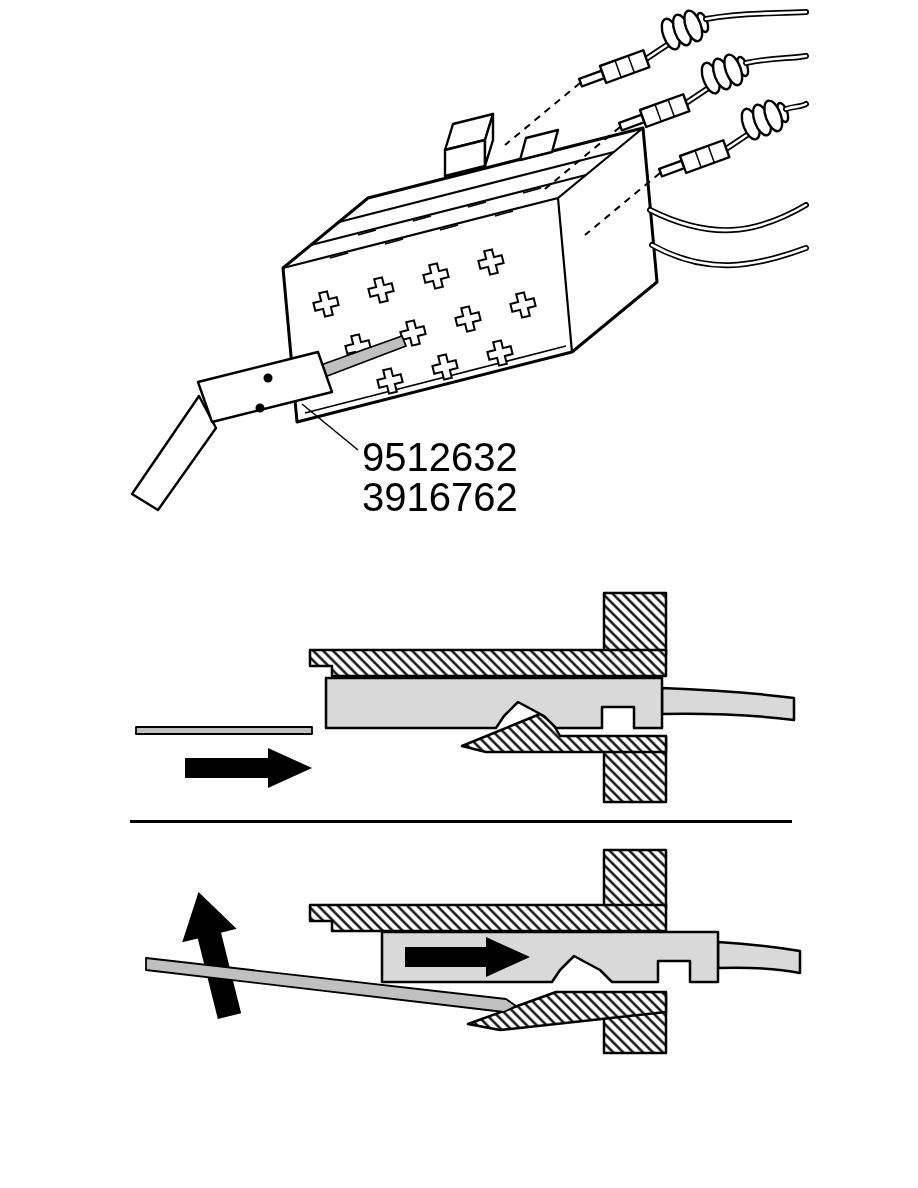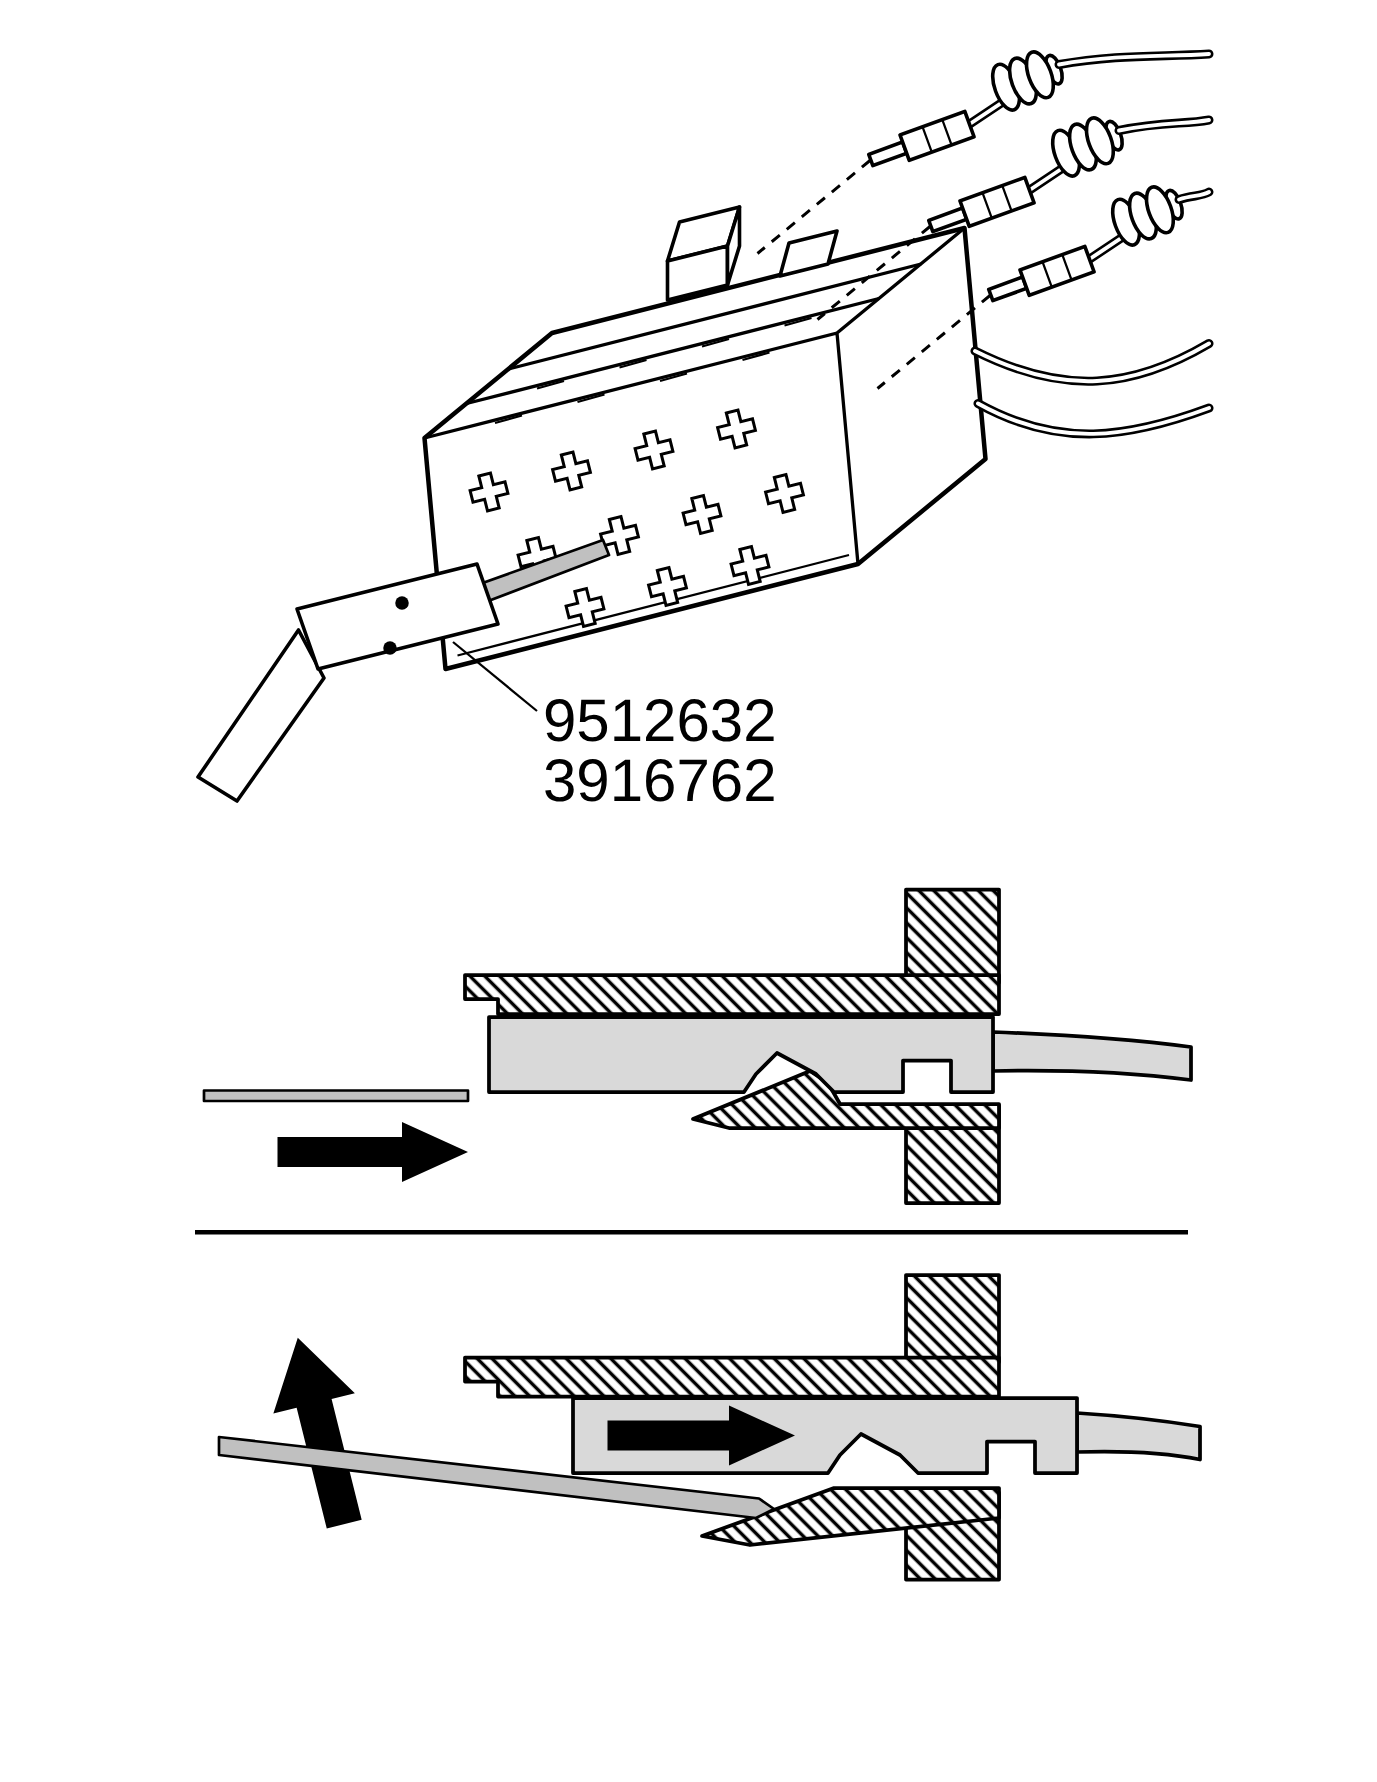--- a/index.html
+++ b/index.html
@@ -3,21 +3,21 @@
 <meta charset="utf-8">
 <style>
   html,body { margin:0; padding:0; background:#fff; }
   .page {
     position:relative; width:918px; height:1188px;
     background: var(--paper, #ffffff);
     font-family:"Liberation Sans", sans-serif;
     overflow:hidden;
   }
   .fig { position:absolute; left:0; }
-  #fig-iso    { top:0;   width:918px; height:560px;margin-top:24px; }
+  #fig-iso    { top:0;   width:918px; height:560px; }
   #fig-insert { top:580px; width:918px; height:250px; }
   #fig-release{ top:840px; width:918px; height:230px; }
   .divider {
     position:absolute; left:130px; top:820px; width:662px; height:3px;
     background: var(--line, #000);
   }
   .part-label {
     position:absolute; left:362px;
     font-size:40px; line-height:40px; color:var(--line,#000);
     white-space:nowrap;

